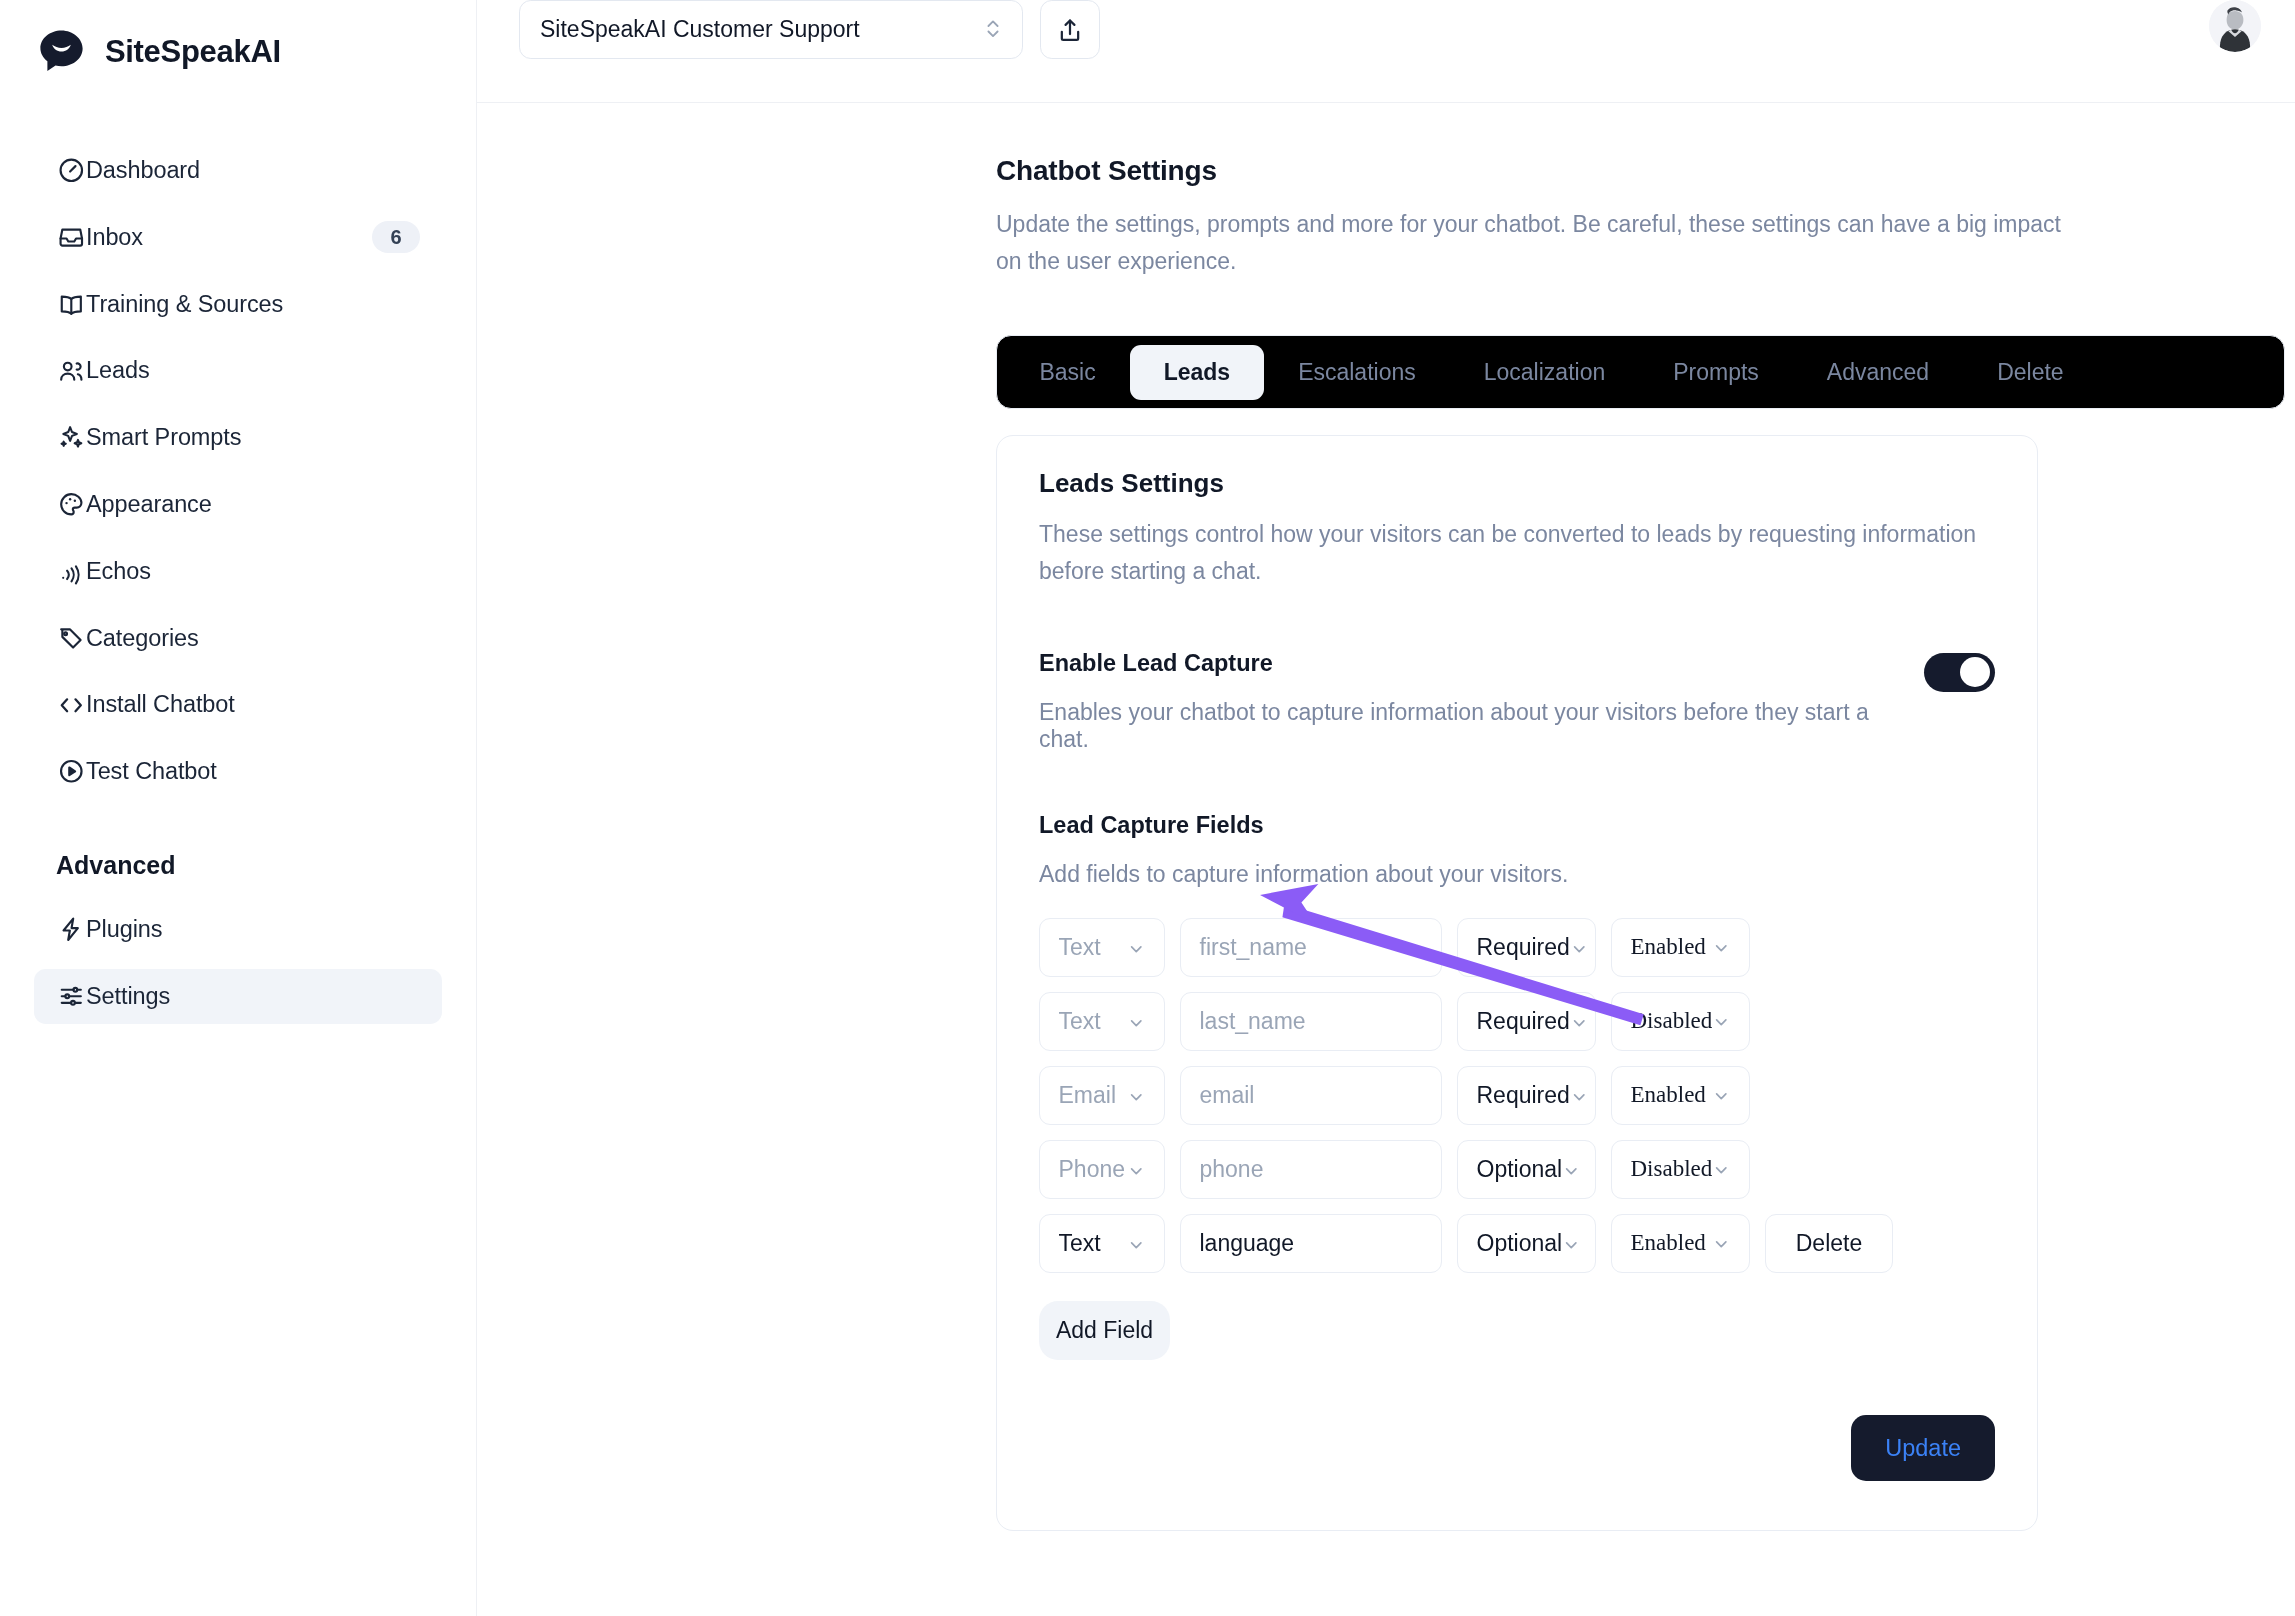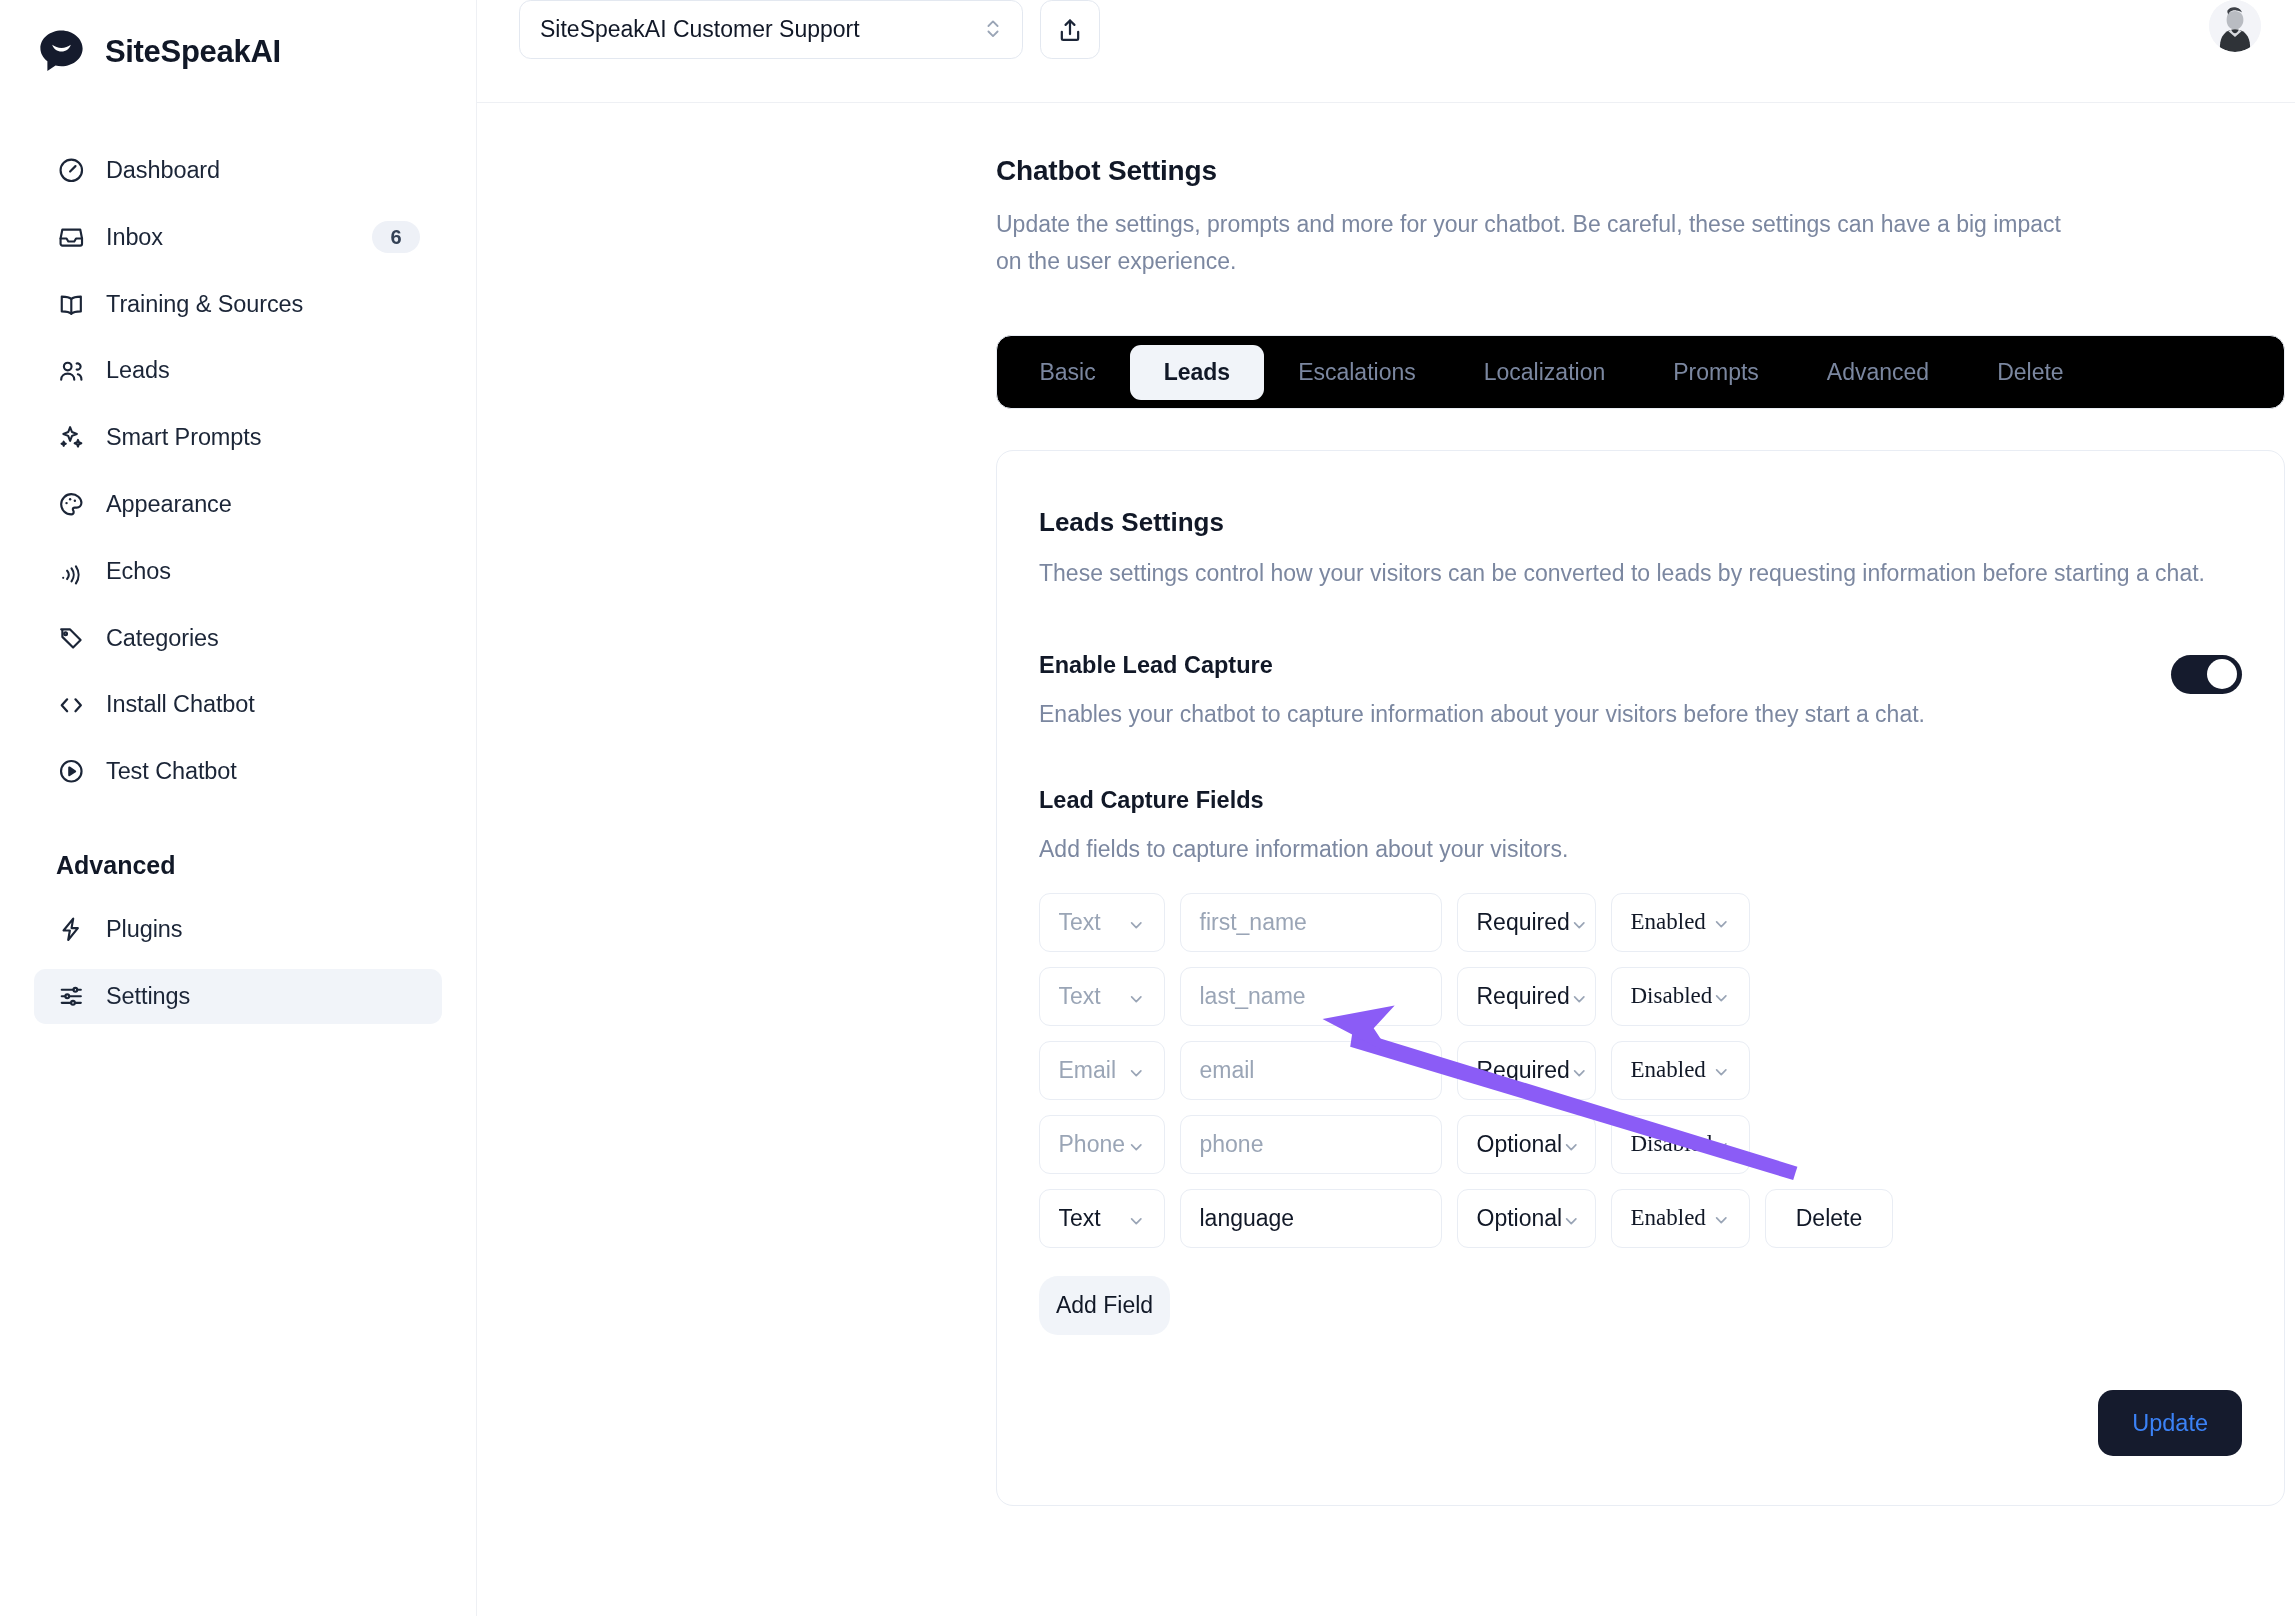--- a/index.html
+++ b/index.html
@@ -19,21 +19,21 @@
     padding: 0 34px;
     flex: 0 0 477px;
     background: #fff;
   }
   .brand { display: flex; align-items: center; gap: 18.5px; height: 103px; padding-left: 3.4px; }
   .brand-logo { width: 49px; height: 49px; display: block; }
   .brand-name { font-size: 31px; font-weight: 700; letter-spacing: -0.3px; color: #111827; }
 
   .nav { margin-top: 40px; }
   .nav-item {
-    display: flex; align-items: center; gap: 20px;
+    display: flex; align-items: center; 
     height: 55px; padding: 0 22px; margin-bottom: 11.8px;
     border-radius: 11.8px; cursor: pointer;
     color: #1b2537;
   }
   .nav-item.active { background: #f1f4f9; }
   .nav-icon { width: 30px; height: 30px; flex: 0 0 30px; display: flex; align-items: center; justify-content: center; }
   .nav-icon svg { width: 28.6px; height: 28.6px; display: block; }
   .nav-label { font-size: 23.5px; color: #1b2537; letter-spacing: -0.1px; }
   .nav-badge {
     margin-left: auto; background: #eef1f7; color: #334155;
@@ -97,23 +97,23 @@
   .tab {
     height: 55px; border-radius: 11px;
     display: flex; align-items: center; justify-content: center;
     padding: 0 34px; font-size: 23px; color: #7b87a0; cursor: pointer;
     white-space: nowrap;
   }
   .tab.active { background: #f1f4f9; color: #111827; font-weight: 600; }
 
   
   .card {
-    margin-top: 41px; width: 1289px;
+    margin-top: 26px; width: 1042px;
     border: 1.7px solid #e9edf4; border-radius: 17px;
-    background: #fff; padding: 56px 42px 49px 42px;
+    background: #fff; padding: 32px 42px 49px 42px;
     position: relative;
   }
   .sec-title { font-size: 26px; font-weight: 700; color: #111827; }
   .sec-desc { font-size: 23px; color: #7b87a0; line-height: 1.6; margin-top: 17px; max-width: 1210px; }
 
   .toggle-row { display: flex; align-items: flex-start; justify-content: space-between; margin-top: 60px; }
   .toggle-label { font-size: 23.5px; font-weight: 600; color: #111827; }
   .toggle-desc { font-size: 23px; color: #7b87a0; margin-top: 22px; }
   .switch {
     width: 71px; height: 39px; border-radius: 839px;

